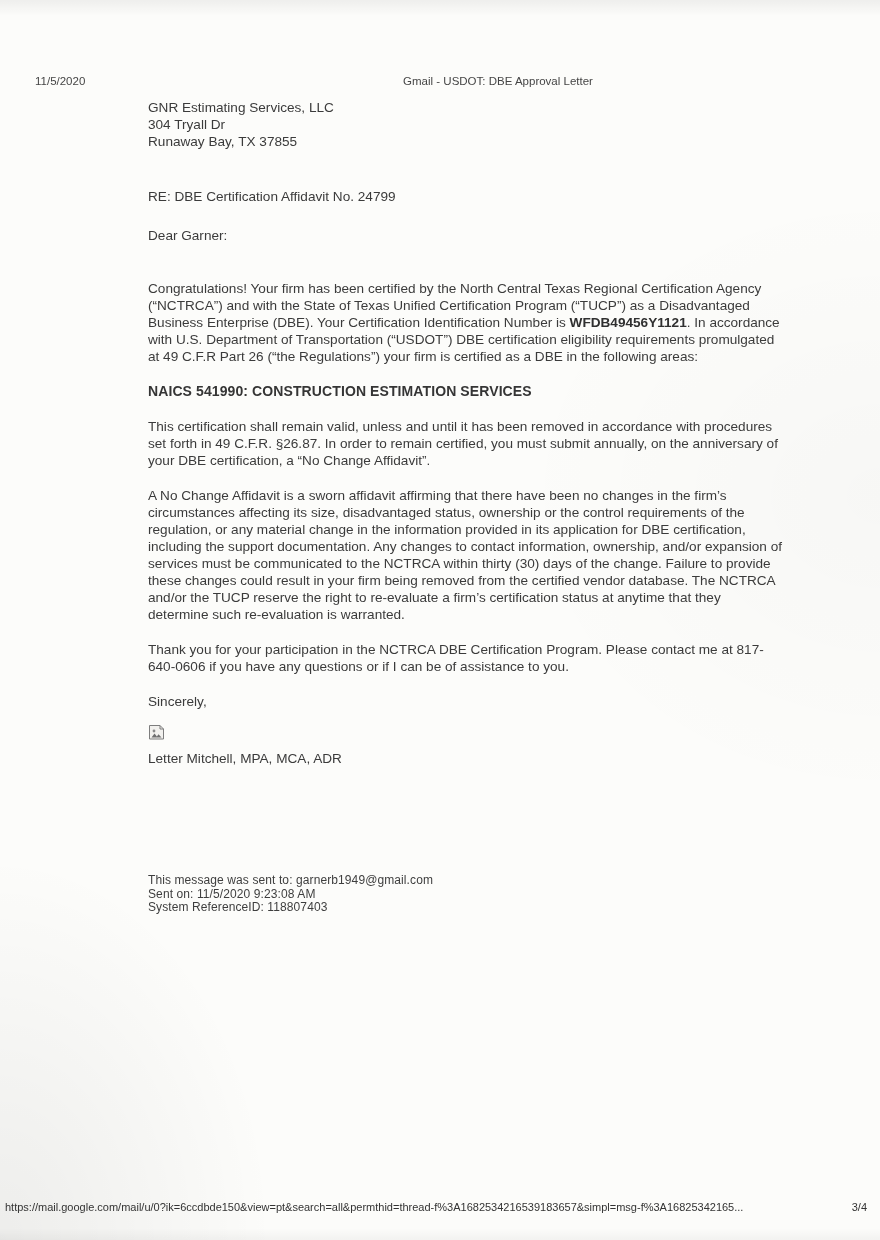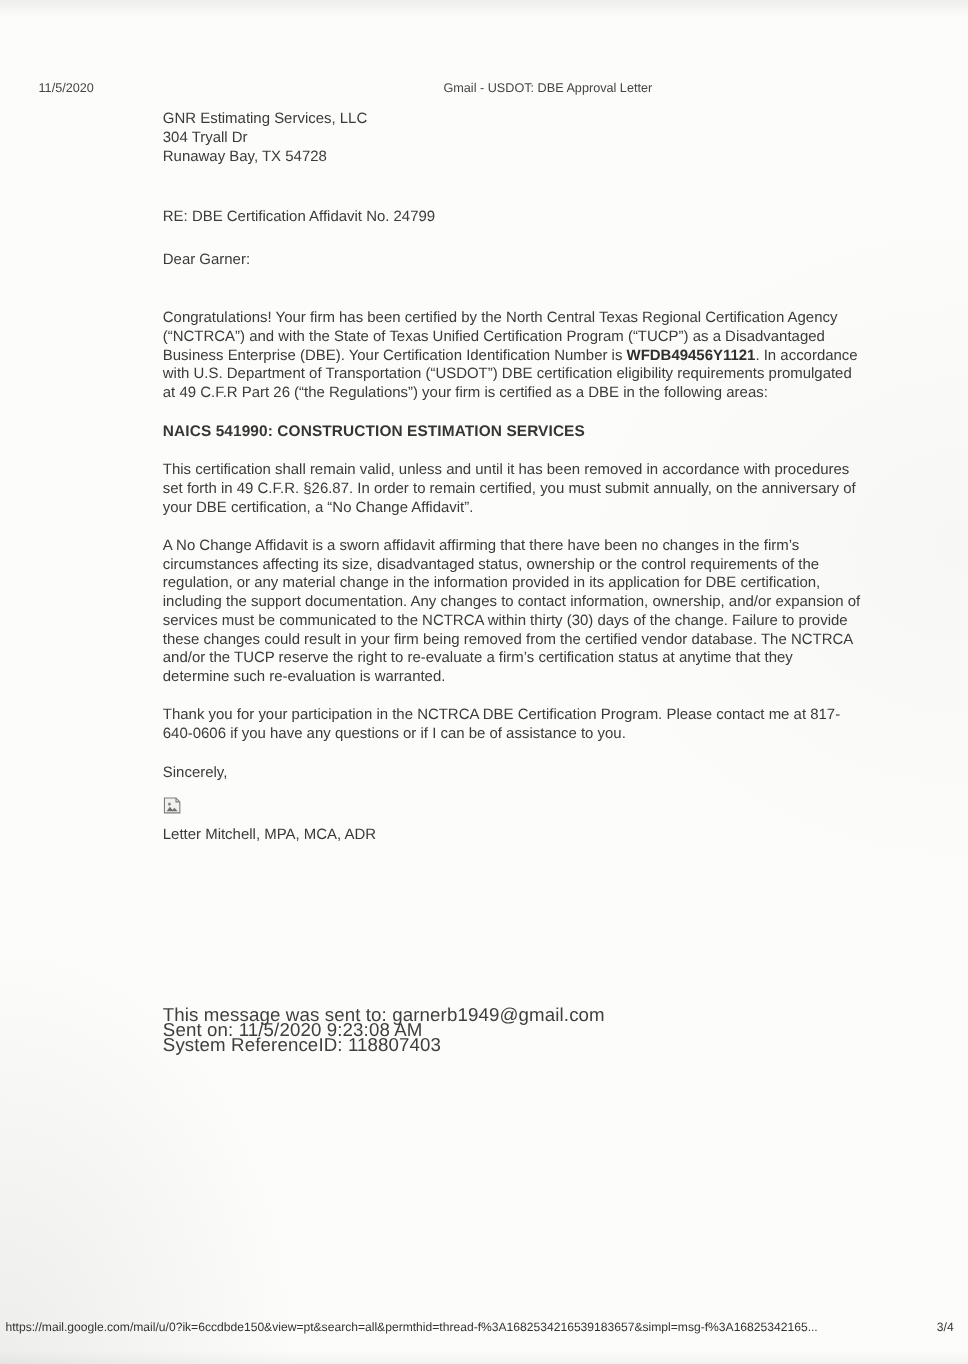--- a/index.html
+++ b/index.html
@@ -59,23 +59,23 @@
     font-size: 14px;
     letter-spacing: 0.1px;
     margin: 0 0 18px 0;
     color: #353535;
   }
   .closing { margin-bottom: 14px !important; }
   .sig-image { height: 22px; margin-bottom: 4px; }
   .sig-name, .sig-title { margin: 0; line-height: 18px; }
   .meta-block {
     position: absolute;
-    top: 916px;
+    top: 874px;
     left: 148px;
-    font-size: 17px;
+    font-size: 12px;
     line-height: 13.5px;
     color: #3e3e3e;
     letter-spacing: 0.1px;
   }
   .scan-footer {
     position: absolute;
     top: 1201px;
     left: 5px;
     right: 13px;
     display: flex;
@@ -102,21 +102,21 @@
   <div class="scan-header">
     <span class="scan-date">11/5/2020</span>
     <span class="scan-title">Gmail - USDOT: DBE Approval Letter</span>
   </div>
 
   <div class="letter">
 
     <div class="address">
       <div>GNR Estimating Services, LLC</div>
       <div>304 Tryall Dr</div>
-      <div>Runaway Bay, TX 54728</div>
+      <div>Runaway Bay, TX 37855</div>
     </div>
 
     <div class="re-line">RE: DBE Certification Affidavit No. 24799</div>
 
     <div class="salutation">Dear Garner:</div>
 
     <p><span>Congratulations! Your firm has been certified by the North Central Texas Regional Certification Agency (“NCTRCA”) and with the State of Texas Unified Certification Program (“TUCP”) as a Disadvantaged Business Enterprise (DBE). Your Certification Identification Number is </span><strong>WFDB49456Y1121</strong><span>. In accordance with U.S. Department of Transportation (“USDOT”) DBE certification eligibility requirements promulgated at 49 C.F.R Part 26 (“the Regulations”) your firm is certified as a DBE in the following areas:</span></p>
 
     <div class="naics-heading">NAICS 541990: CONSTRUCTION ESTIMATION SERVICES</div>
 

